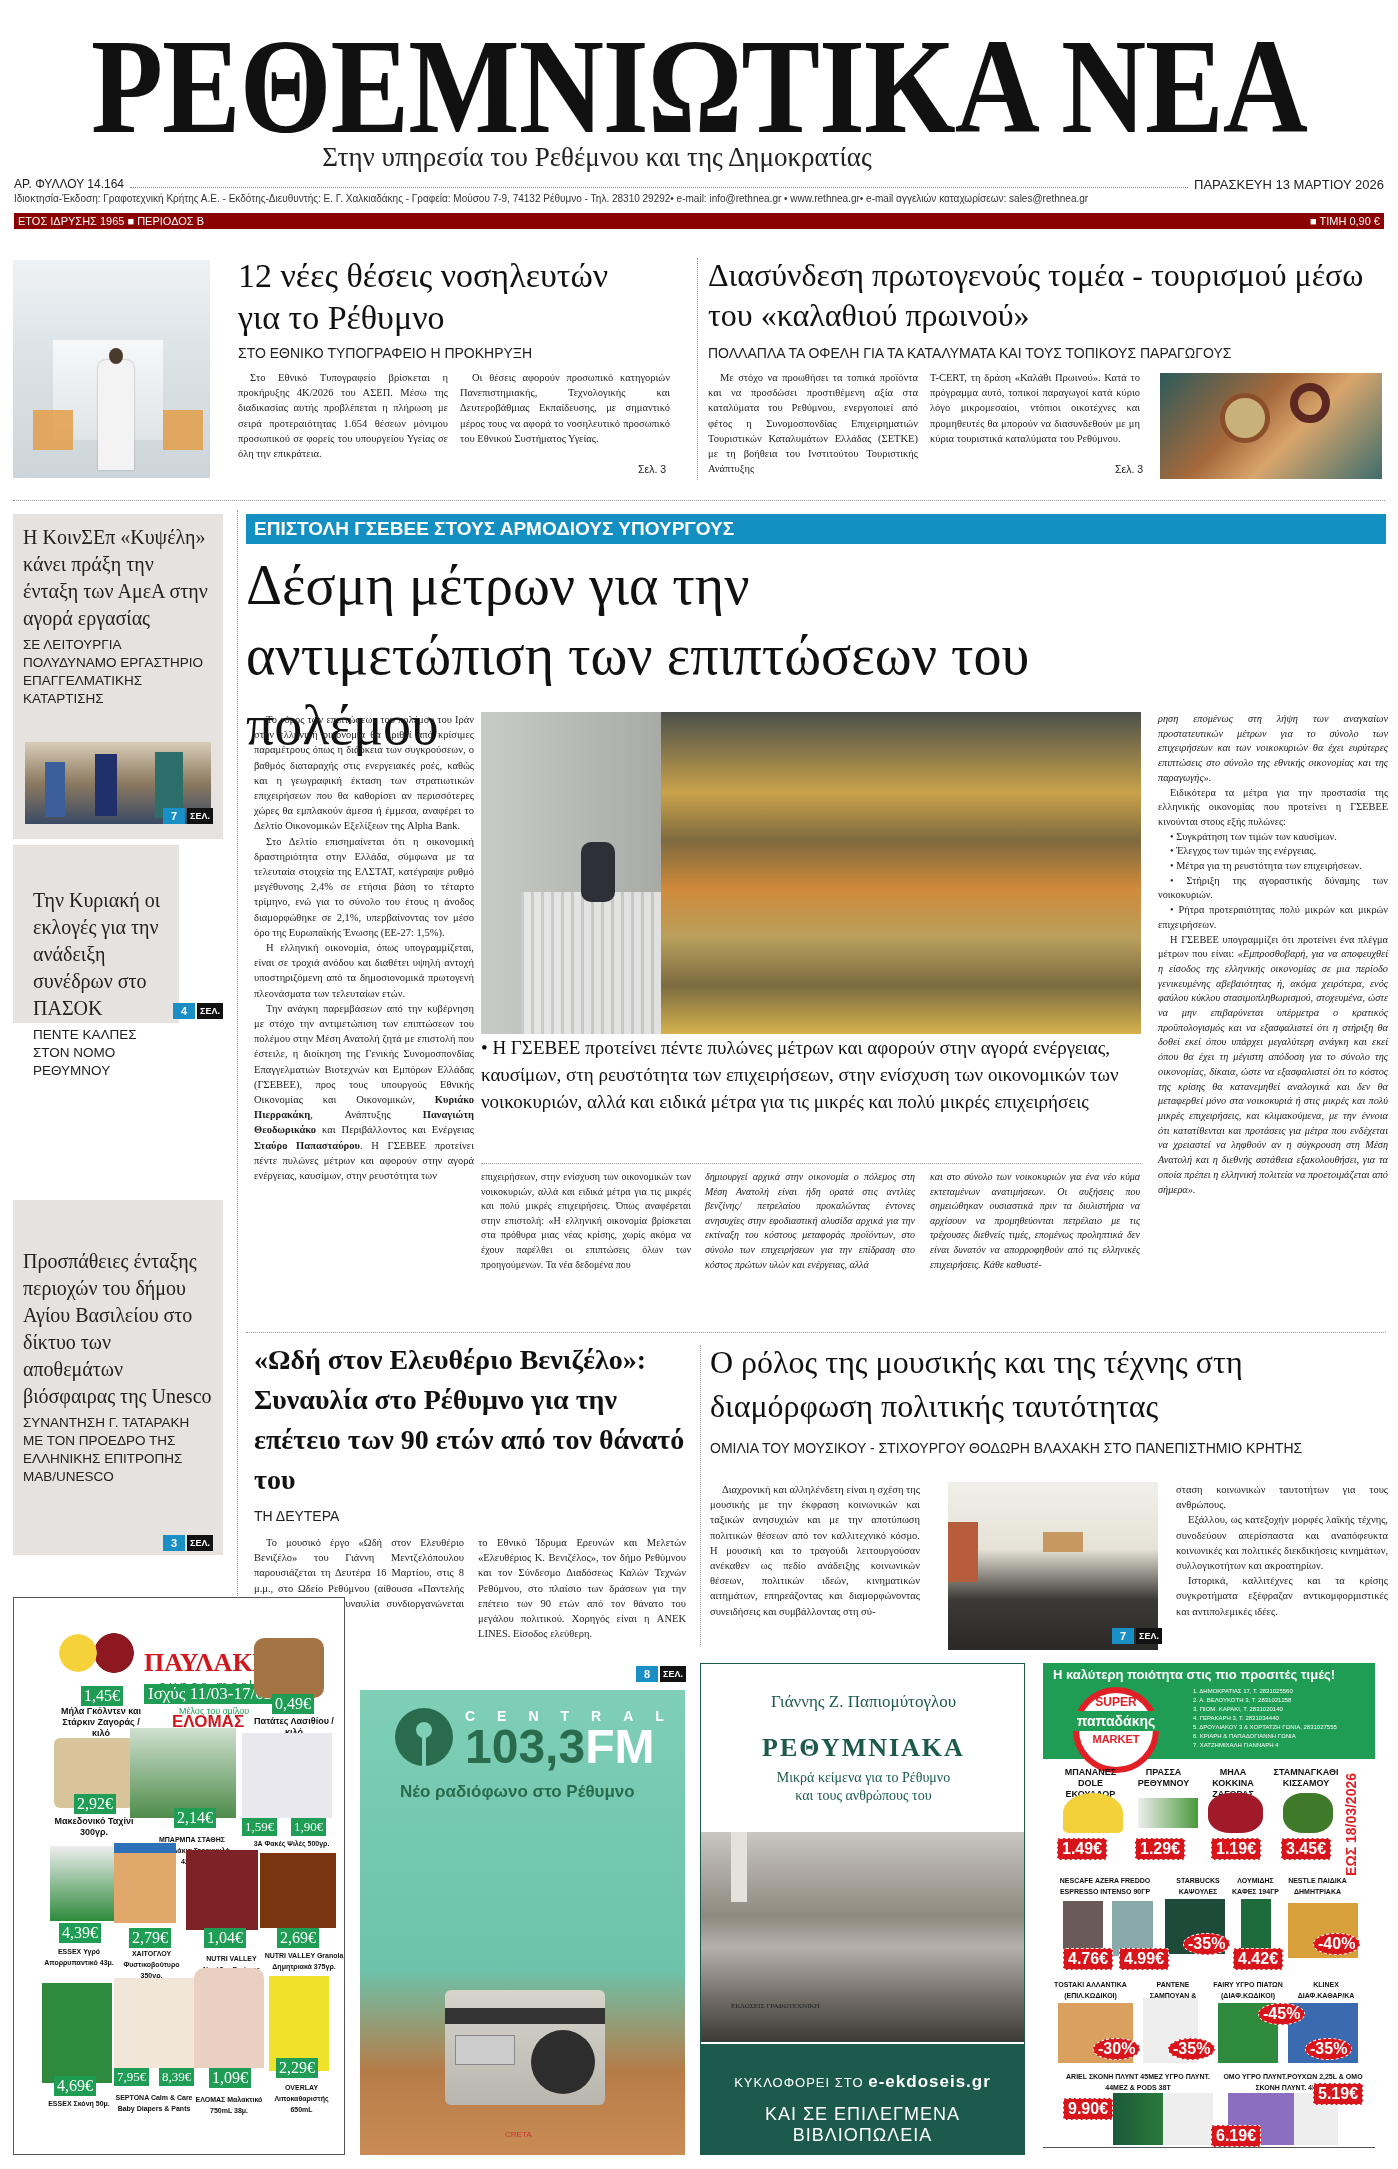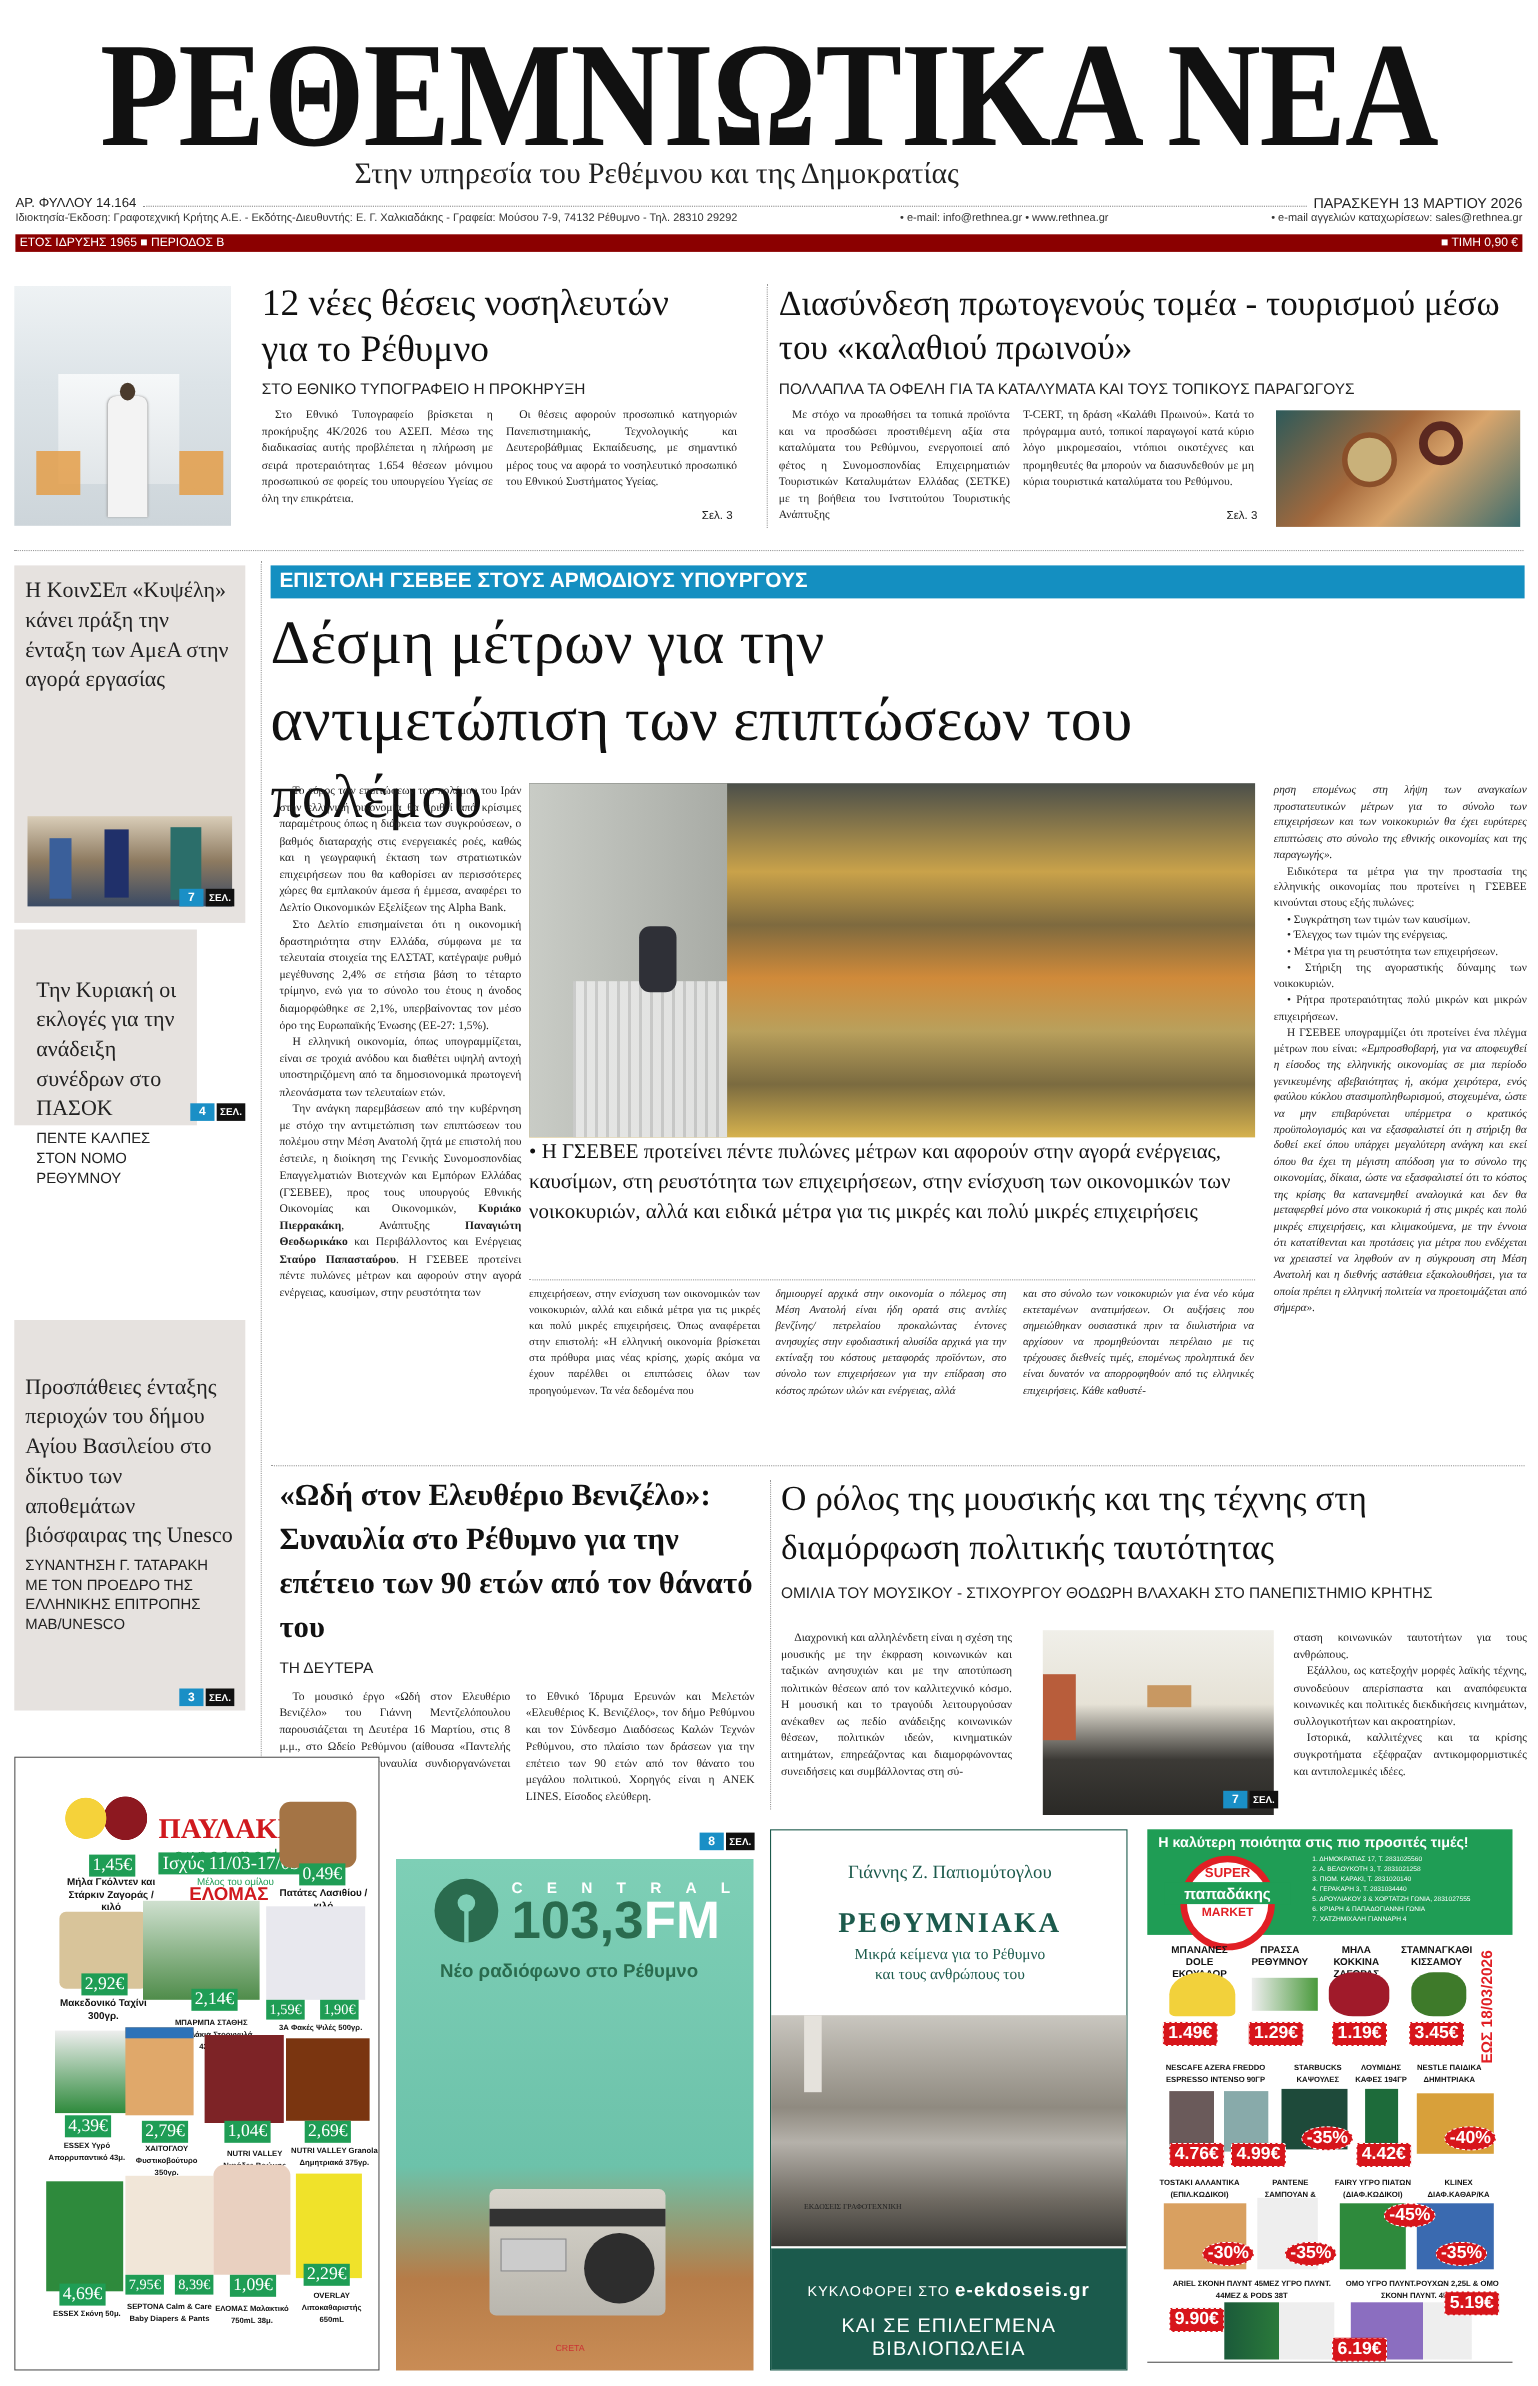--- a/index.html
+++ b/index.html
@@ -3,21 +3,21 @@
 <meta charset="utf-8">
 <style>
 *{box-sizing:border-box;margin:0;padding:0}
 body{width:1398px;height:2169px;background:#fff;font-family:"Liberation Sans",sans-serif;color:#222;position:relative;overflow:hidden}
 .abs{position:absolute}
 .masthead{left:0;top:0;width:1398px;text-align:center}
 .mast-title{position:absolute;left:0;width:1398px;top:18px;font-family:"Liberation Serif",serif;font-weight:bold;font-size:118px;letter-spacing:-1px;transform:scaleY(1.15);transform-origin:top;color:#111;line-height:120px}
 .mast-sub{position:absolute;left:0;width:1194px;top:142px;font-family:"Liberation Serif",serif;font-size:27px;color:#222}
 .issue-row{left:14px;top:176px;width:1370px;height:16px;font-size:12px;display:flex;align-items:center}
 .issue-row .dots{flex:1;border-bottom:1px dotted #888;margin:0 6px;height:8px}
-.info-row{left:14px;top:193px;width:1370px;font-size:10px;color:#333;display:flex;justify-content:space-between}
+.info-row{left:14px;top:193px;width:1370px;font-size:10px;color:#333;display:flex;}
 .red-bar{left:14px;top:213px;width:1370px;height:16px;background:#8b0000;color:#fff;font-size:11px;display:flex;justify-content:space-between;align-items:center;padding:0 4px}
 .dotline{border-top:1px dotted #999;position:absolute}
 .vdot{border-left:1px dotted #999;position:absolute}
 .img{position:absolute;overflow:hidden}
 .hl{font-family:"Liberation Serif",serif;color:#111;line-height:1.2}
 .kicker{font-family:"Liberation Sans",sans-serif;color:#222;text-transform:uppercase}
 .body{font-family:Liberation Serif, serif;font-size:10.5px;line-height:15.2px;text-align:justify;color:#222}
 .body p{text-indent:12px}
 .sel{position:absolute;display:flex;height:16px;font-size:11px;font-weight:bold}
 .sel .n{background:#1a8fc6;color:#fff;width:22px;text-align:center;line-height:16px}
@@ -74,20 +74,21 @@
 <div class="abs" style="left:1115px;top:463px;font-size:10.5px">Σελ. 3</div>
 <div class="img" style="left:1160px;top:373px;width:222px;height:106px;background:linear-gradient(135deg,#2d5a5a 0%,#a5693c 40%,#d9a56c 60%,#3e6d6d 100%)">
   <div style="position:absolute;left:60px;top:20px;width:50px;height:50px;border-radius:50%;background:#c9b17a;border:5px solid #8a4f2a"></div>
   <div style="position:absolute;left:130px;top:10px;width:40px;height:40px;border-radius:50%;border:8px solid #5a2820"></div>
 </div>
 
 <div class="dotline" style="left:13px;top:500px;width:1372px"></div>
 
 <div class="side-box" style="left:13px;top:514px;width:210px;height:325px;padding:10px 10px">
   <div class="side-hl">Η ΚοινΣΕπ «Κυψέλη» κάνει πράξη την ένταξη των ΑμεΑ στην αγορά εργασίας</div>
+  <div class="side-k">ΣΕ ΛΕΙΤΟΥΡΓΙΑ ΠΟΛΥΔΥΝΑΜΟ ΕΡΓΑΣΤΗΡΙΟ ΕΠΑΓΓΕΛΜΑΤΙΚΗΣ ΚΑΤΑΡΤΙΣΗΣ</div>
   <div class="img" style="left:12px;top:228px;width:186px;height:82px;background:linear-gradient(180deg,#d9cdb8 0%,#8d7a60 50%,#3a4a64 100%)">
     <div style="position:absolute;left:20px;top:20px;width:20px;height:55px;background:#3a5f9a"></div>
     <div style="position:absolute;left:70px;top:12px;width:22px;height:62px;background:#20306a"></div>
     <div style="position:absolute;left:130px;top:10px;width:28px;height:66px;background:#2b6e6a"></div>
   </div>
   <div class="sel" style="left:150px;top:294px">
     <span class="n">7</span>
       <span class="s">ΣΕΛ.</span>
   </div>
 </div>

